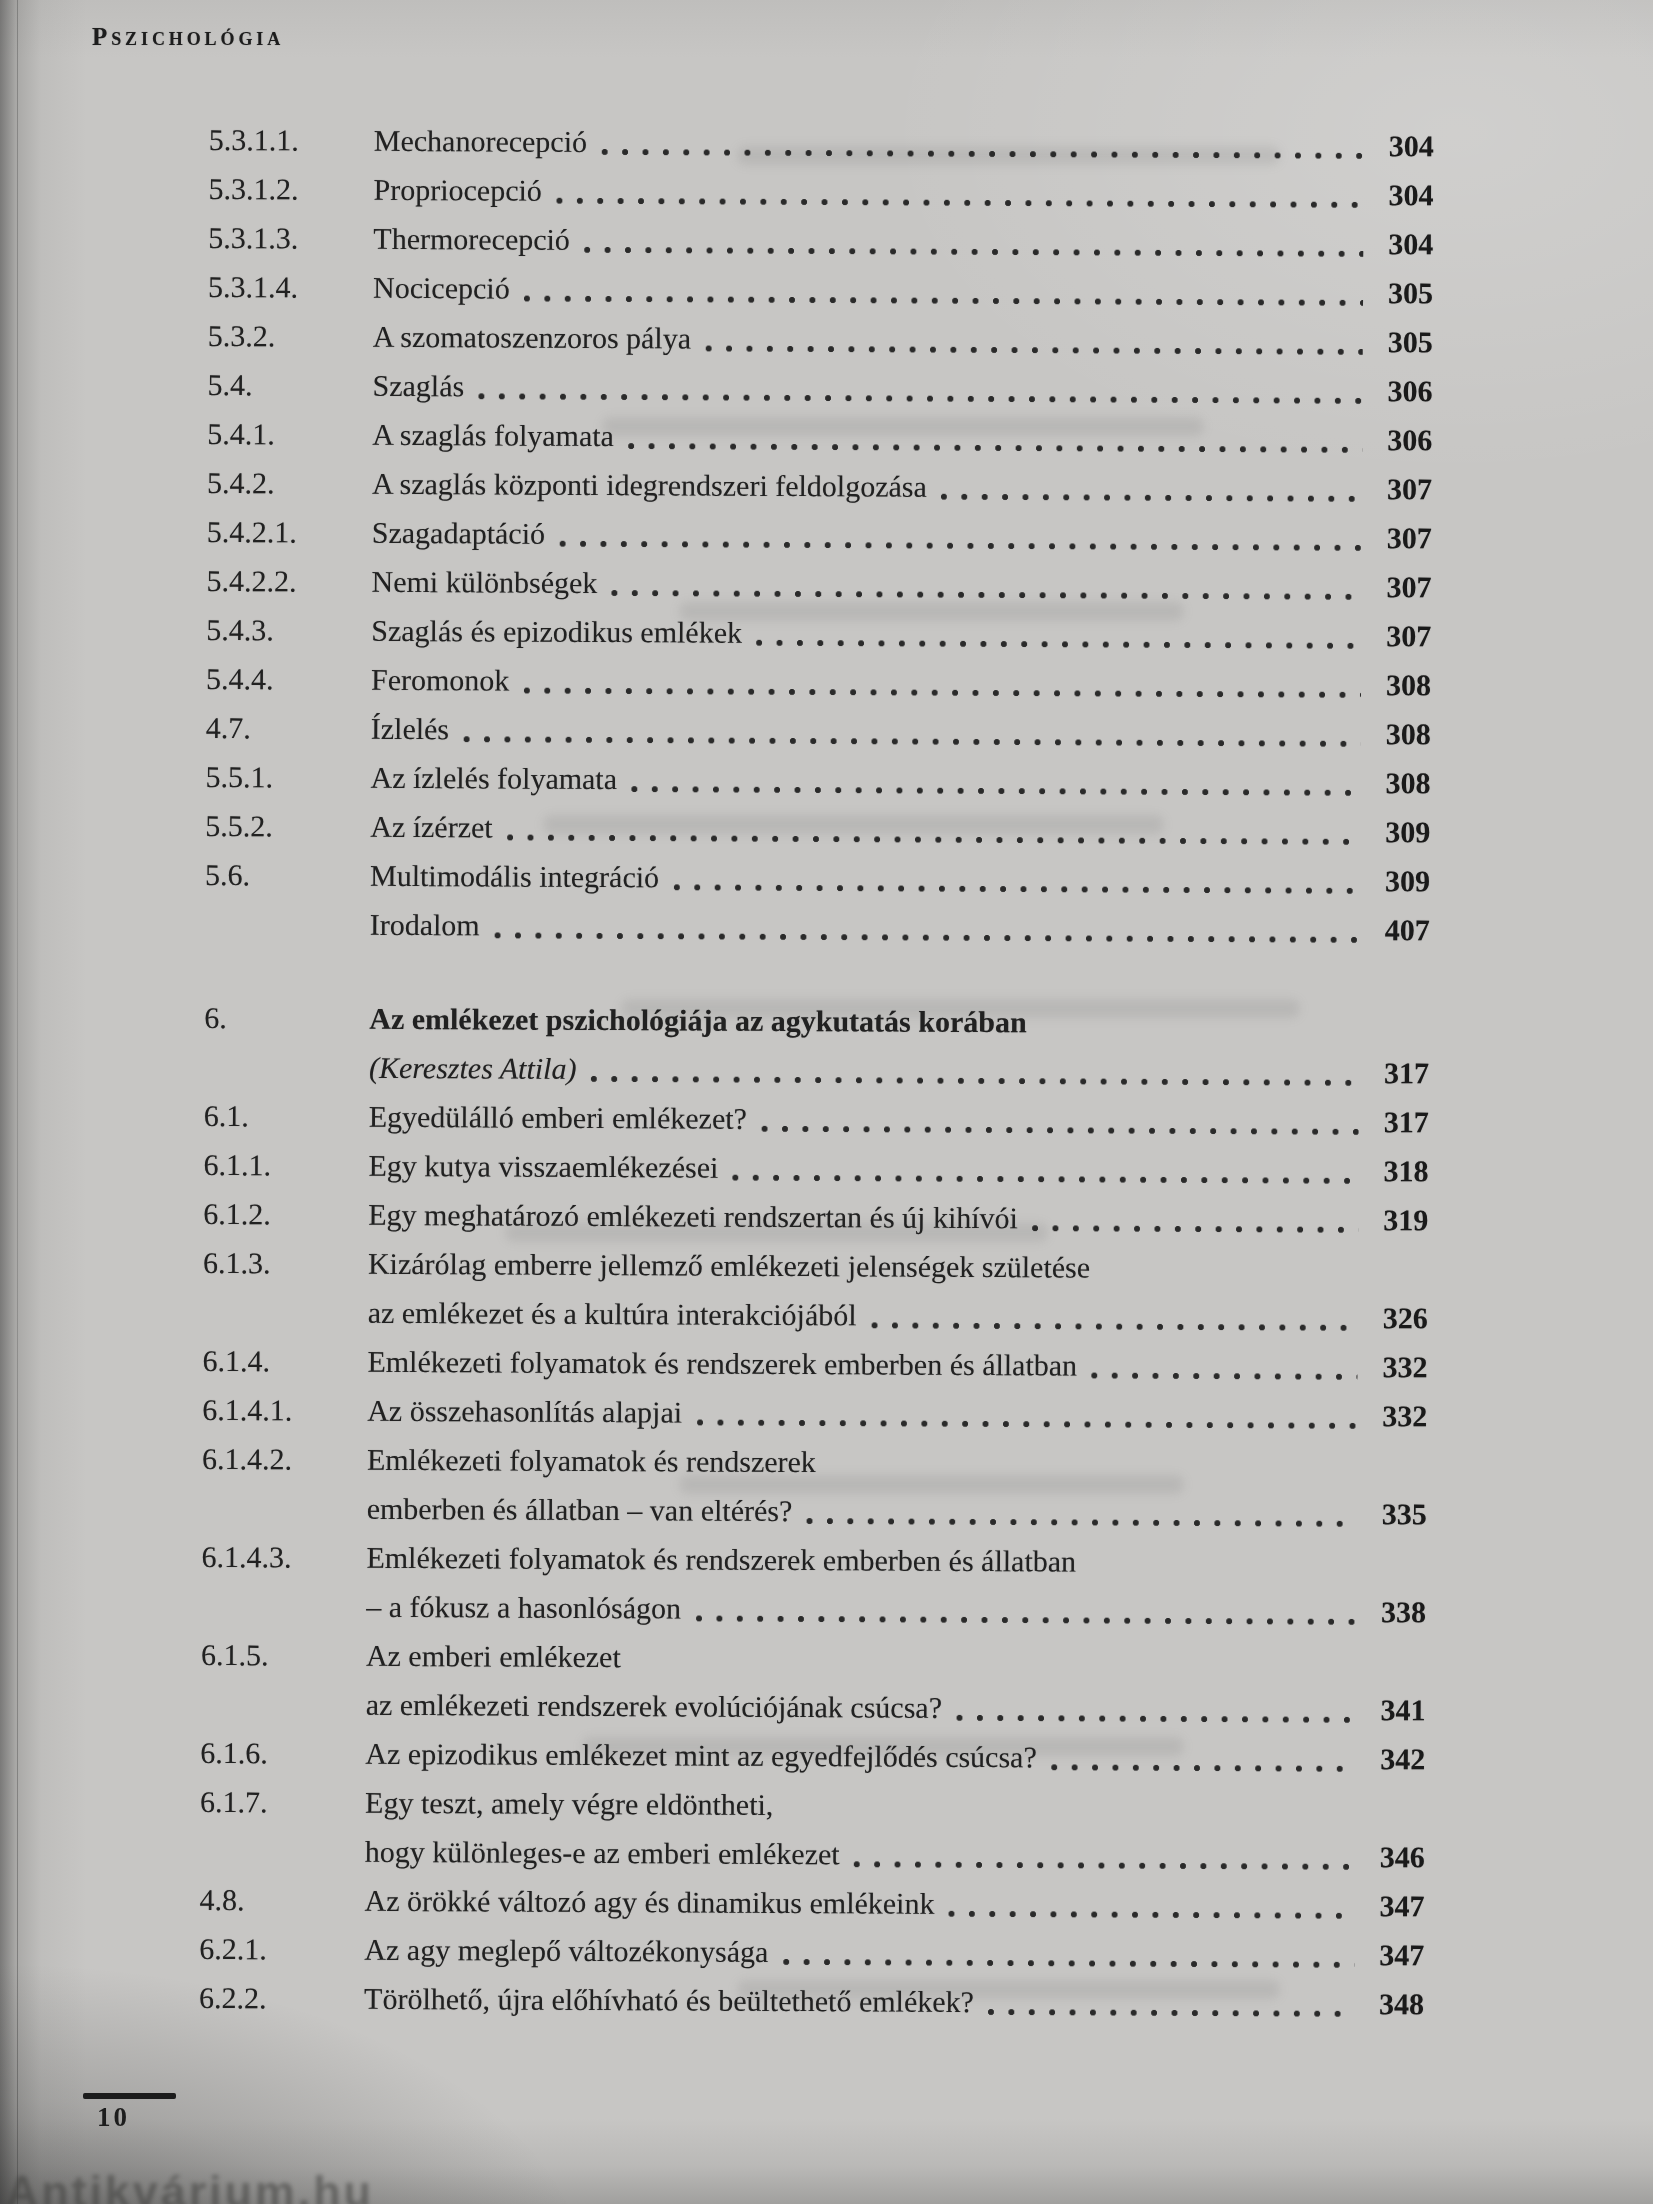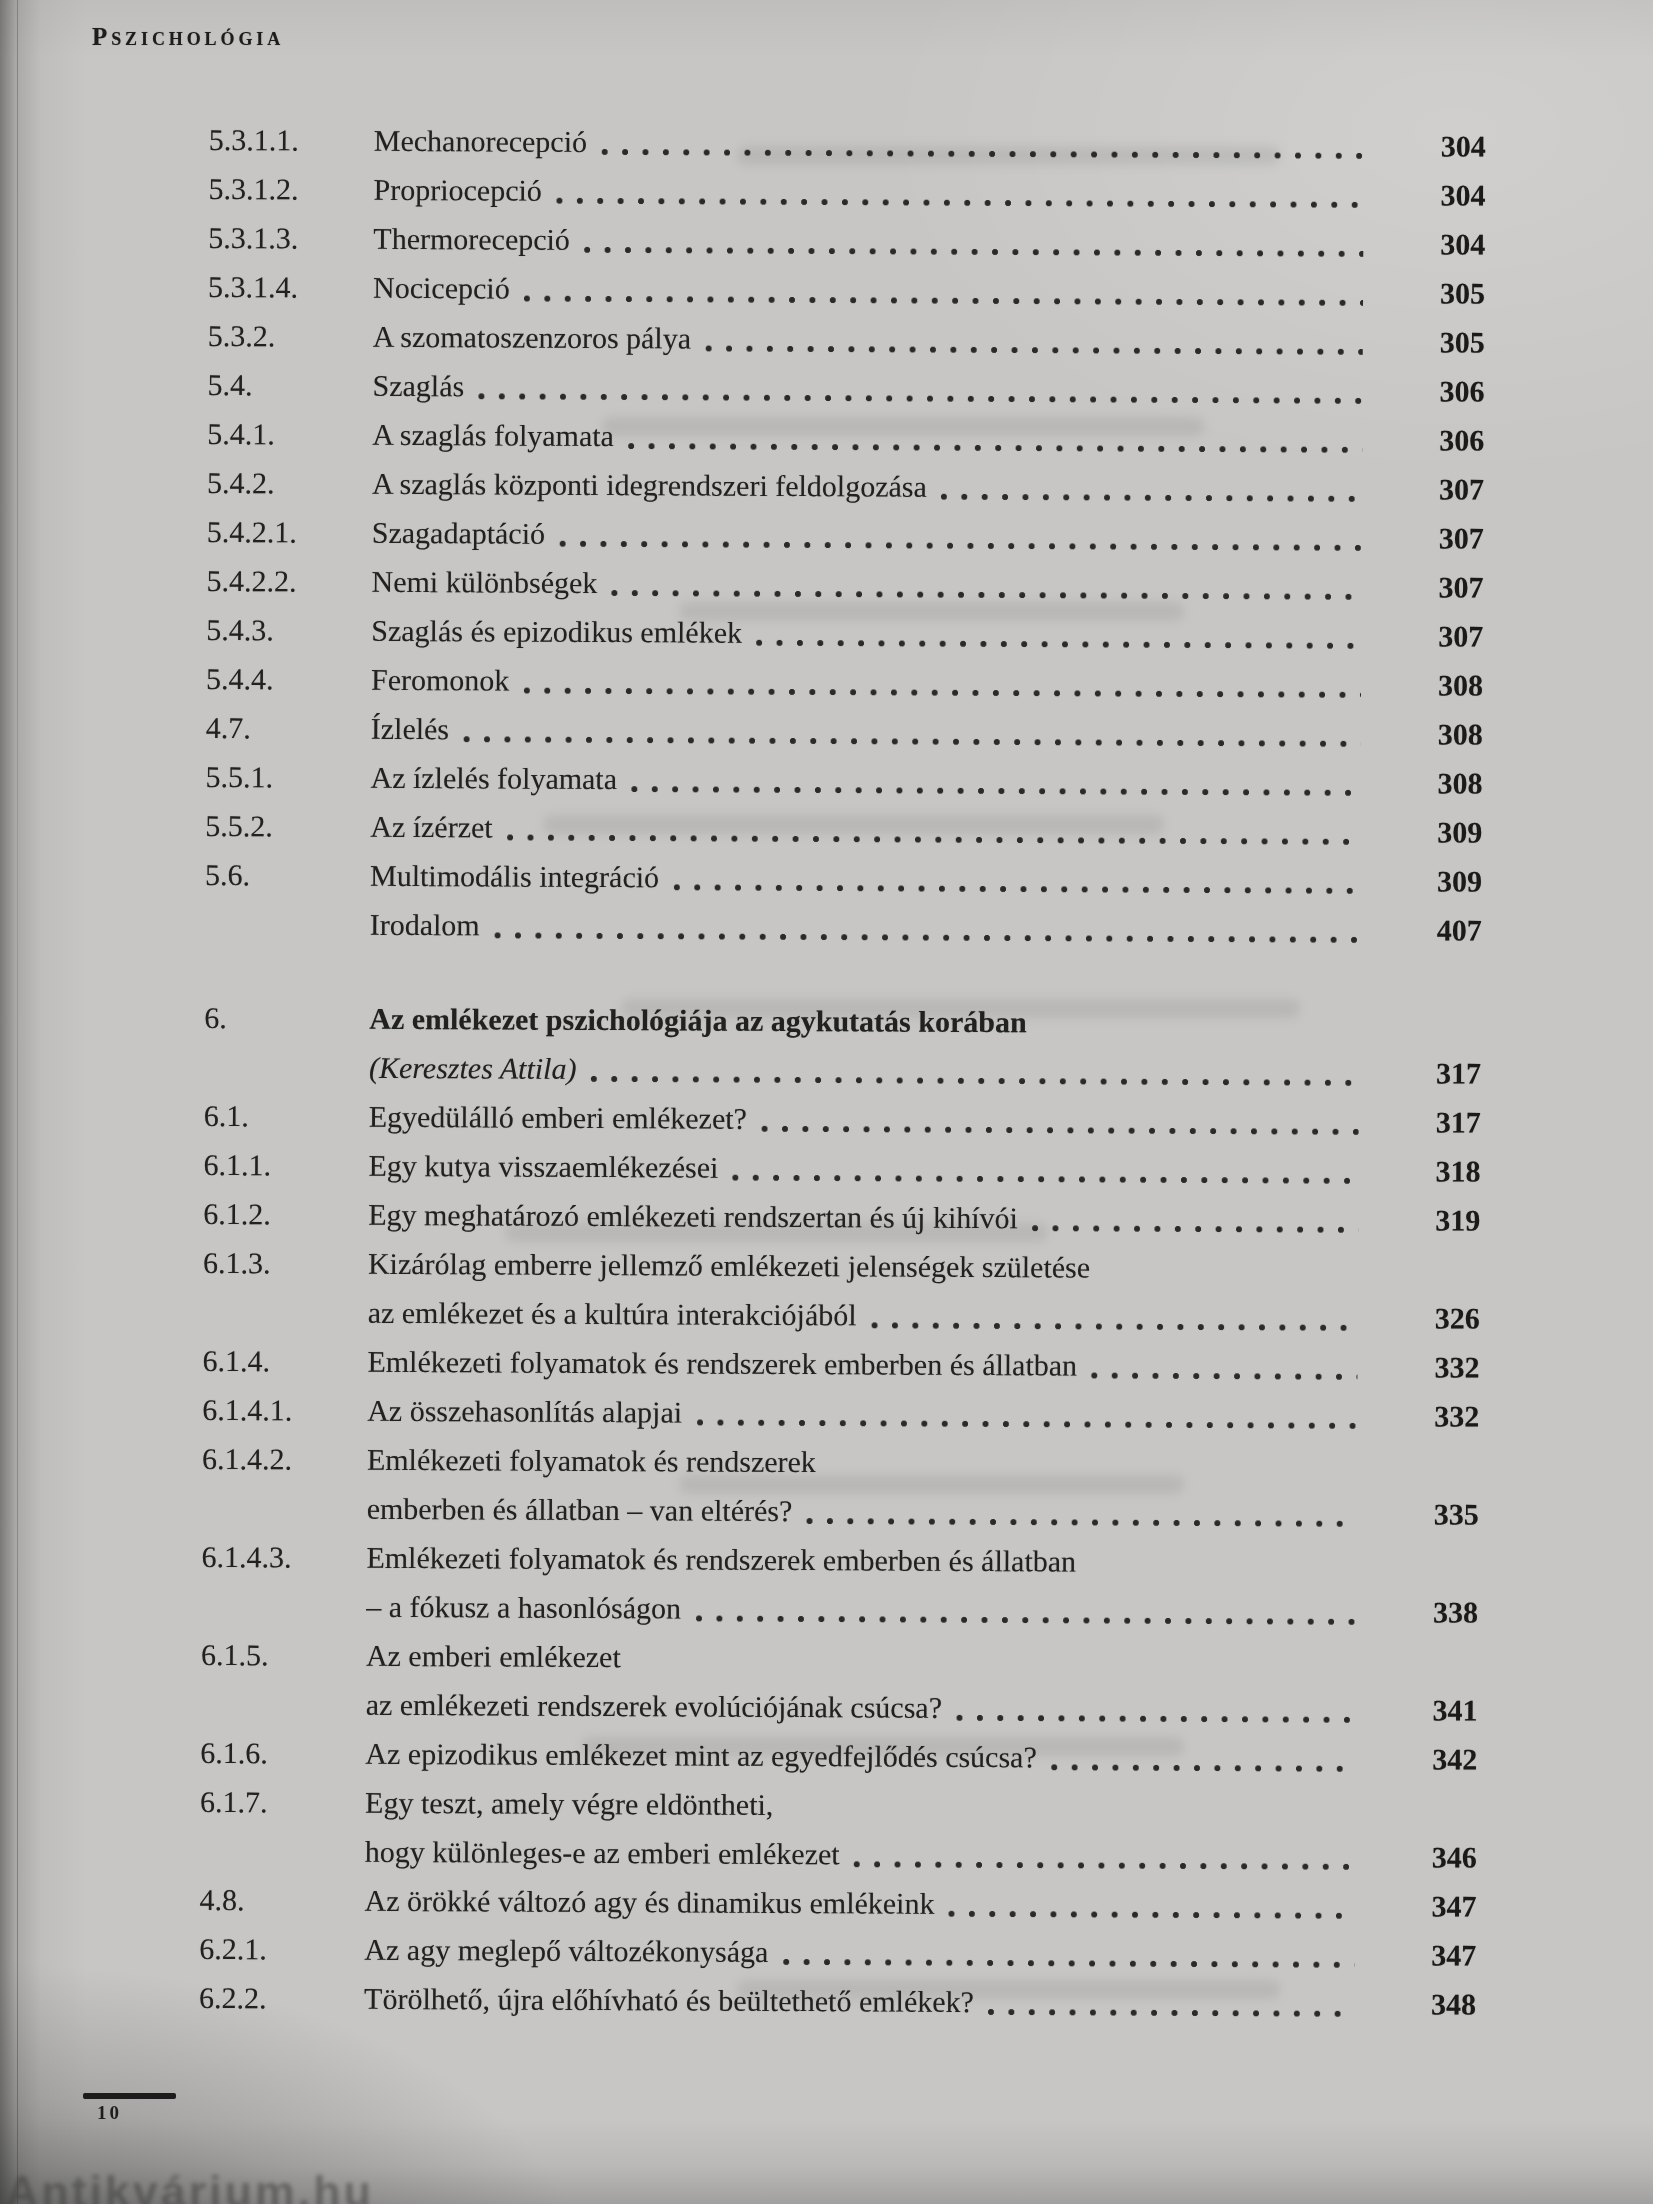--- a/index.html
+++ b/index.html
@@ -44,30 +44,30 @@
   .title{white-space:nowrap;}
   .title.bold{font-weight:bold;}
   .title.italic{font-style:italic;}
   .leader{
     flex:1 1 auto;min-width:25px;height:9.7px;
     align-self:flex-end;margin:0 25px 9.7px 13.6px;
     background-image:radial-gradient(circle at 3.9px 4.9px,#2a2a2a 2.7px,rgba(0,0,0,0) 3.4px);
     background-size:20.4px 9.7px;background-repeat:repeat-x;background-position:0 0;
   }
   .pageno{
-    flex:0 0 97px;text-align:right;font-weight:bold;color:#1a1a1a;
+    flex:0 0 97px;font-weight:bold;color:#1a1a1a;
     white-space:nowrap;
   }
   .footer-rule{
     position:absolute;left:83px;top:2093px;width:93px;height:5.8px;background:#1c1c1c;
     border-radius:1.9px;
   }
   .footer-pageno{
     position:absolute;left:97px;top:2102px;
-    font-size:19px;font-weight:bold;letter-spacing:2.9px;color:#1d1d1d;
+    font-size:27px;font-weight:bold;letter-spacing:2.9px;color:#1d1d1d;
   }
   .watermark{
     position:absolute;left:5.8px;top:2166px;
     font-size:45px;font-weight:bold;letter-spacing:2.9px;
     color:#3f3f3d;opacity:0.55;filter:blur(1.9px);
     font-family:"Liberation Sans","DejaVu Sans",sans-serif;
     white-space:nowrap;
   }
   .ghost{
     position:absolute;height:19.4px;border-radius:9.7px;

